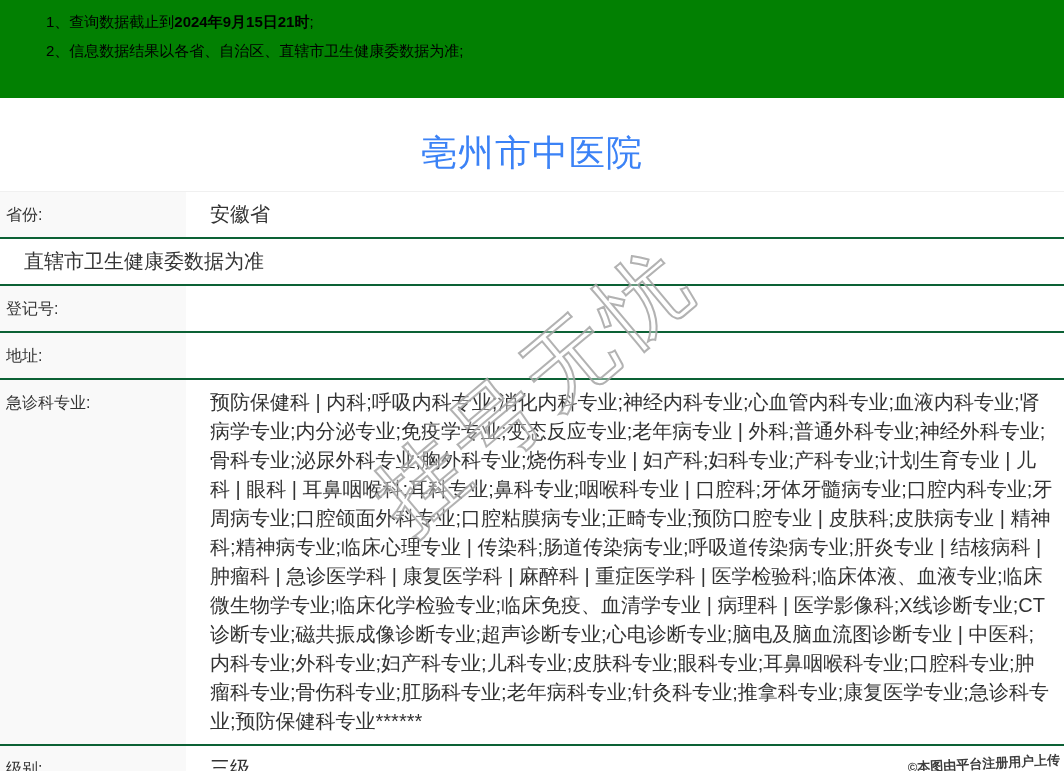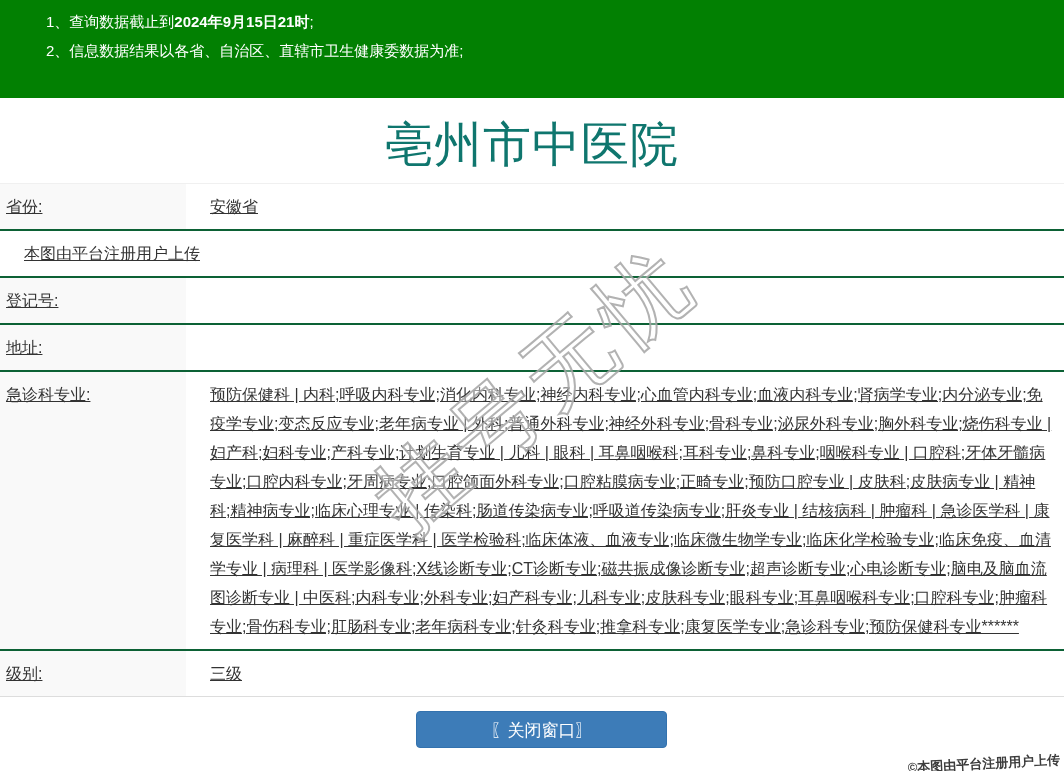--- a/index.html
+++ b/index.html
@@ -3,41 +3,41 @@
 <meta charset="utf-8">
 <style>
   * { box-sizing: border-box; margin: 0; padding: 0; }
   html,body { width:1064px; height:771px; }
   body {
     font-family: "Liberation Sans", "DejaVu Sans", sans-serif;
     background:#ffffff; color:#333; position:relative; overflow:hidden;
   }
   
   .banner {
-    background:#028002; color:#ffffff; height:98px;
+    background:#028002; color:#000000; height:98px;
     padding:7px 10px 0 46px; font-size:15px;
   }
   .banner .notice { line-height:29px; white-space:nowrap; }
   .banner b { font-weight:bold; }
   
   .page-title {
-    margin-top:25px; text-align:center; font-size:48px;
-    font-weight:500; color:#0f766e; line-height:44px; letter-spacing:1px;
+    margin-top:33px; text-align:center; font-size:36px;
+    font-weight:500; color:#3b82f6; line-height:44px; letter-spacing:1px;
   }
   
   .info-table { margin-top:16px; border-top:1px solid #f0f0f0; }
-  .row { display:flex; border-bottom:2px solid #0c6135;text-decoration:underline; }
+  .row { display:flex; border-bottom:2px solid #0c6135; }
   .row:last-child { border-bottom:1px solid #ddd; }
   .cell-label {
     width:186px; flex:0 0 186px; background:#f9f9f9;
     padding:8px 4px 8px 6px; font-size:16px; line-height:29px; color:#333;
   }
   .cell-value {
     flex:1; background:#fff; padding:8px 10px 8px 24px;
-    font-size:16px; line-height:29px; color:#333; word-break:break-all;
+    font-size:20px; line-height:29px; color:#333; word-break:break-all;
   }
   
   .btn-bar { margin-top:14px; text-align:center;padding-left:19px; }
   .close-btn {
     display:inline-block; width:251px; height:37px; line-height:37px;
     background:#3d7cb8; border:1px solid #3372ae; border-radius:4px;
     color:#fff; font-size:17px; text-align:center; cursor:pointer;
     font-family: inherit;
   }
   
@@ -66,21 +66,21 @@
 </div>
 
 <h1 class="page-title">亳州市中医院</h1>
 
 <div class="info-table">
   <div class="row">
     <div class="cell-label">省份:</div>
     <div class="cell-value">安徽省</div>
   </div>
   <div class="row">
-    <div class="cell-value">本图由平台注册用户上传</div>
+    <div class="cell-value">直辖市卫生健康委数据为准</div>
   </div>
   <div class="row">
     <div class="cell-label">登记号:</div>
   </div>
   <div class="row">
     <div class="cell-label">地址:</div>
   </div>
   <div class="row">
     <div class="cell-label">急诊科专业:</div>
     <div class="cell-value">预防保健科 | 内科;呼吸内科专业;消化内科专业;神经内科专业;心血管内科专业;血液内科专业;肾病学专业;内分泌专业;免疫学专业;变态反应专业;老年病专业 | 外科;普通外科专业;神经外科专业;骨科专业;泌尿外科专业;胸外科专业;烧伤科专业 | 妇产科;妇科专业;产科专业;计划生育专业 | 儿科 | 眼科 | 耳鼻咽喉科;耳科专业;鼻科专业;咽喉科专业 | 口腔科;牙体牙髓病专业;口腔内科专业;牙周病专业;口腔颌面外科专业;口腔粘膜病专业;正畸专业;预防口腔专业 | 皮肤科;皮肤病专业 | 精神科;精神病专业;临床心理专业 | 传染科;肠道传染病专业;呼吸道传染病专业;肝炎专业 | 结核病科 | 肿瘤科 | 急诊医学科 | 康复医学科 | 麻醉科 | 重症医学科 | 医学检验科;临床体液、血液专业;临床微生物学专业;临床化学检验专业;临床免疫、血清学专业 | 病理科 | 医学影像科;X线诊断专业;CT诊断专业;磁共振成像诊断专业;超声诊断专业;心电诊断专业;脑电及脑血流图诊断专业 | 中医科;内科专业;外科专业;妇产科专业;儿科专业;皮肤科专业;眼科专业;耳鼻咽喉科专业;口腔科专业;肿瘤科专业;骨伤科专业;肛肠科专业;老年病科专业;针灸科专业;推拿科专业;康复医学专业;急诊科专业;预防保健科专业******</div>

